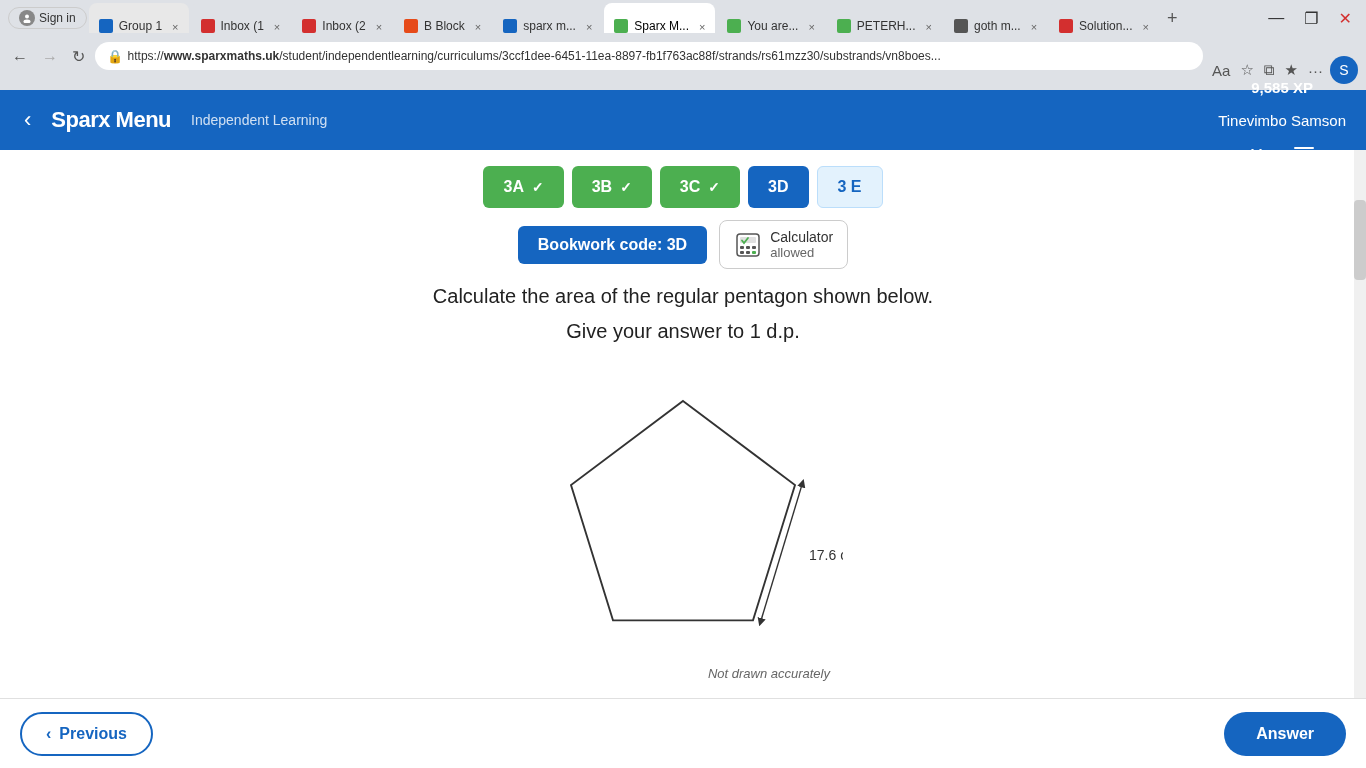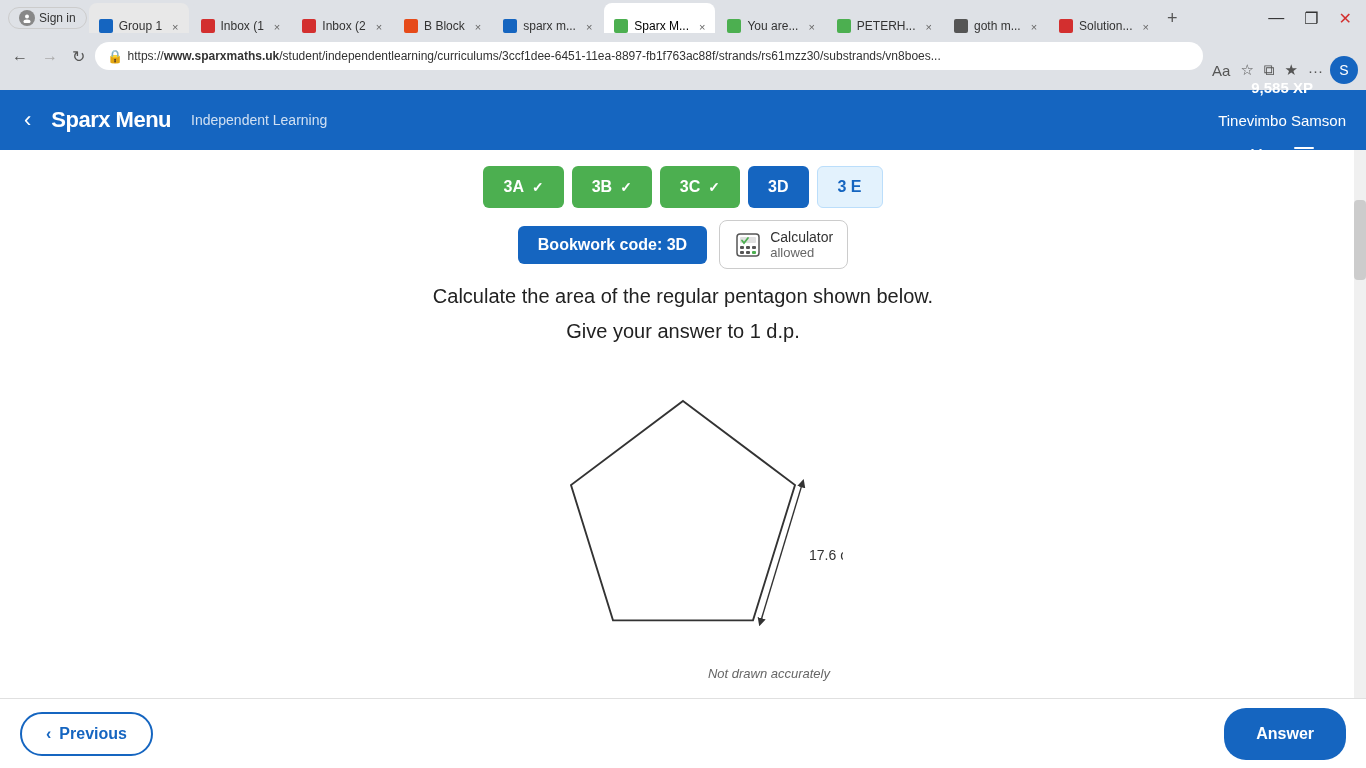--- a/index.html
+++ b/index.html
@@ -59,21 +59,21 @@
     .sub-text { font-size: 20px; color: #222; margin-bottom: 20px; margin-top: 8px; }
 
     
     .pentagon-container { position: relative; display: inline-block; margin: 10px auto; }
     .not-accurate { position: absolute; bottom: -30px; right: 0; font-size: 13px; color: #666; font-style: italic; }
 
     
     .bottom-bar { position: absolute; bottom: 0; left: 0; right: 0; height: 70px; display: flex; align-items: center; justify-content: space-between; padding: 0 20px; border-top: 1px solid #e0e0e0; background: #fff; }
     .prev-btn { height: 44px; padding: 0 24px; border: 2px solid #1565c0; border-radius: 22px; background: #fff; color: #1565c0; font-size: 16px; font-weight: 600; cursor: pointer; display: flex; align-items: center; gap: 8px; }
     .watch-btn { height: 44px; padding: 0 28px; border: 2px solid #1565c0; border-radius: 22px; background: #fff; color: #1565c0; font-size: 16px; font-weight: 600; cursor: pointer; display: flex; align-items: center; gap: 8px; }
-    .answer-btn { height: 52px; padding: 0 32px; border: none; border-radius: 22px; background: #1565c0; color: #fff; font-size: 16px; font-weight: 700; cursor: pointer; }
+    .answer-btn { height: 44px; padding: 0 32px; border: none; border-radius: 22px; background: #1565c0; color: #fff; font-size: 16px; font-weight: 700; cursor: pointer; }
 
     
     .scrollbar { position: absolute; right: 0; top: 0; bottom: 70px; width: 12px; background: #f0f0f0; }
     .scroll-thumb { position: absolute; top: 50px; width: 100%; height: 80px; background: #ccc; border-radius: 4px; }
 
     
     .sign-in-btn { background: none; border: 1px solid #ccc; border-radius: 14px; padding: 2px 10px; font-size: 12px; cursor: pointer; display: flex; align-items: center; gap: 4px; color: #333; }
     .profile-circle { width: 16px; height: 16px; border-radius: 50%; background: #888; display: flex; align-items: center; justify-content: center; }
   </style>
 </head>

